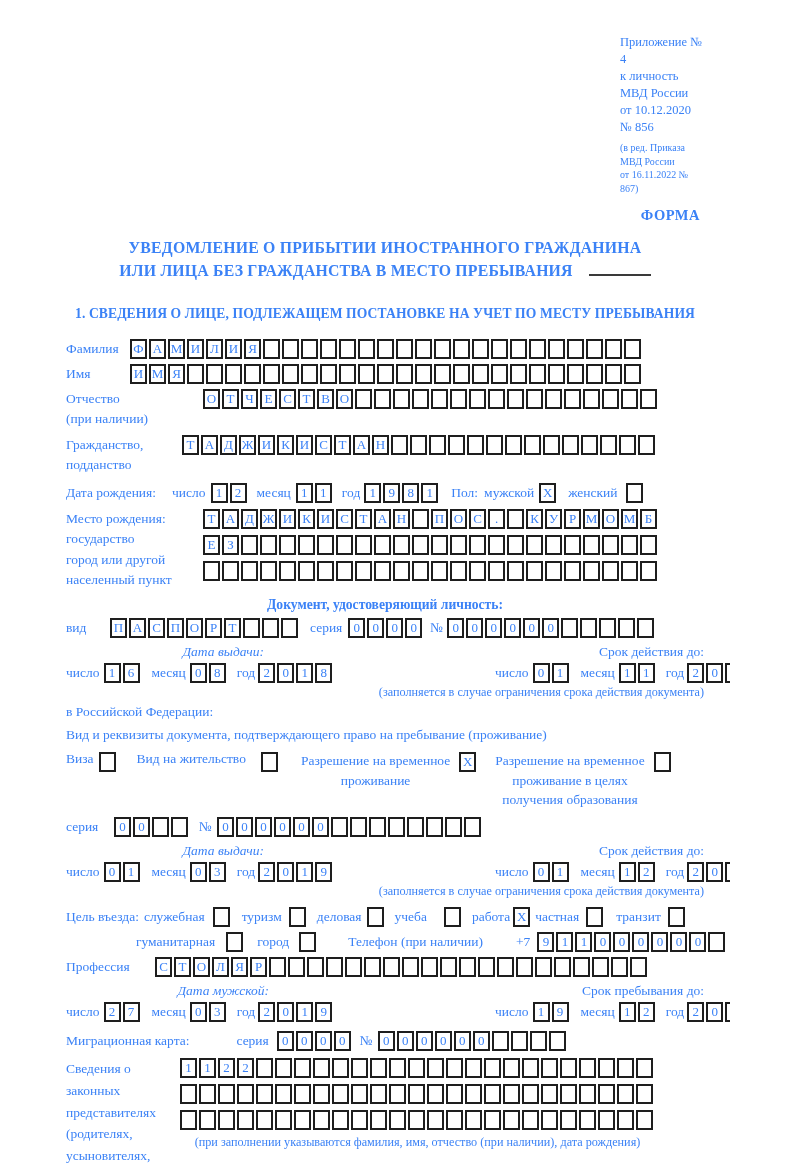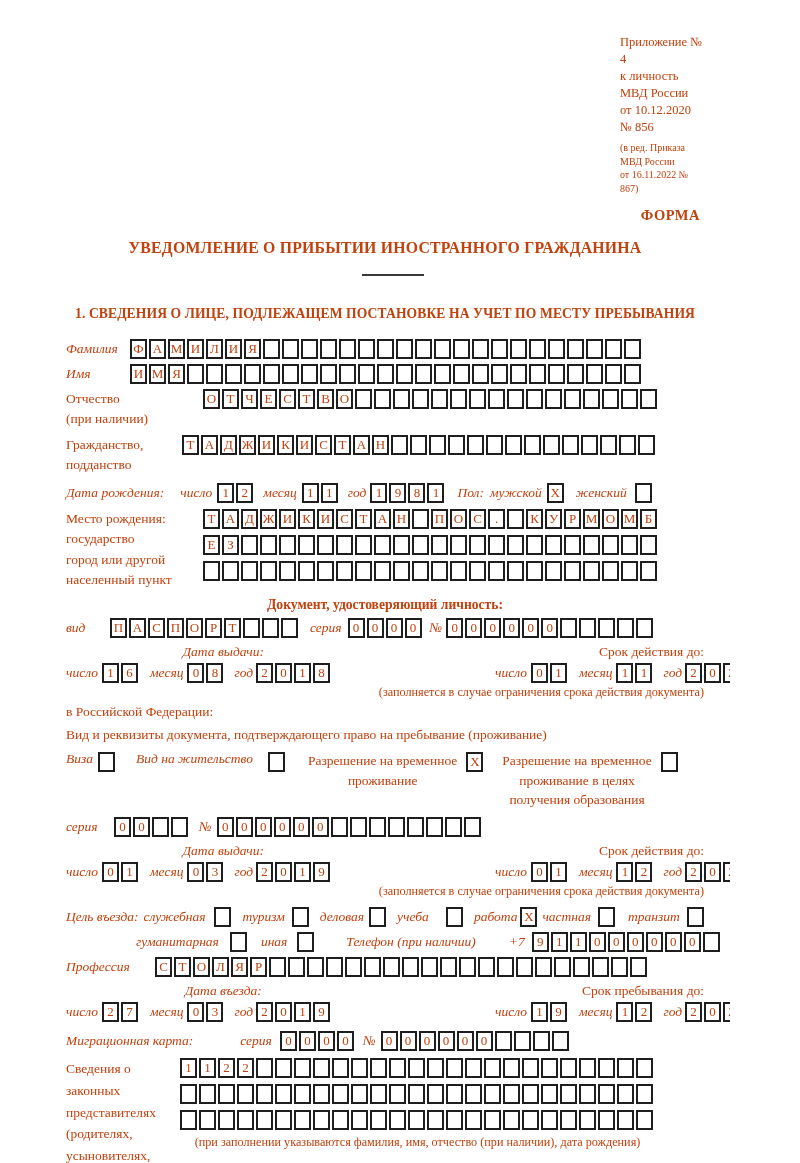--- a/index.html
+++ b/index.html
@@ -1,31 +1,31 @@
 <!DOCTYPE html>
 <html><head>
 <meta charset="utf-8">
 <style>
   * { box-sizing: border-box; }
   html,body { margin:0; padding:0; background:#ffffff; }
   .page {
     width:730px; height:1163px; overflow:hidden; position:relative;
     padding:34px 26px 0 66px;
     font-family:"Liberation Serif","DejaVu Serif",serif;
-    color:#c2410c; font-size:13.5px;
+    color:#3b82f6; font-size:13.5px;
   }
   .appendix { margin-left:554px; font-size:12.5px; line-height:1.36; }
   .appendix .edition { margin-top:5px; font-size:10px; }
   .forma { text-align:right; font-weight:bold; font-size:14.5px; margin:12px 4px 0 0; letter-spacing:.5px; }
   .title { text-align:center; font-weight:bold; font-size:15.8px; line-height:1.42; margin-top:13px; letter-spacing:.2px; }
   .blank { display:inline-block; width:62px; border-bottom:2.4px solid #3a3a3a; height:13px; margin-left:16px; }
   .sec-h { text-align:center; font-weight:bold; font-size:13.6px; margin-top:24px; letter-spacing:.1px; white-space:nowrap; }
   .row { display:flex; align-items:center; margin-top:5px; }
   .row.start { align-items:flex-start; }
-  .lbl { flex-shrink:0; white-space:nowrap;font-style:italic; }
+  .lbl { flex-shrink:0; white-space:nowrap; }
   .lblcol { flex-shrink:0; line-height:1.5; }
   .cells { display:flex; flex-wrap:nowrap; flex-shrink:0; }
   .cell {
     width:17px; height:20px; border:2px solid #1e1e1e; margin-right:2px;
     display:flex; align-items:center; justify-content:center;
     font-size:13px; flex-shrink:0;
   }
   .vgap { margin-bottom:6px; }
   .center-b { text-align:center; font-weight:bold; font-size:13.6px; margin-top:7px; }
   .twocol { display:flex; margin-top:6px; }
@@ -52,21 +52,21 @@
     <div class="edition">
       <div>(в ред. Приказа МВД России</div>
       <div>от 16.11.2022 № 867)</div>
     </div>
   </div>
 
   <div class="forma">ФОРМА</div>
 
   <div class="title">
     <div>УВЕДОМЛЕНИЕ О ПРИБЫТИИ ИНОСТРАННОГО ГРАЖДАНИНА</div>
-    <div><span class="blank"></span></div>
+    <div><span>ИЛИ ЛИЦА БЕЗ ГРАЖДАНСТВА В МЕСТО ПРЕБЫВАНИЯ</span><span class="blank"></span></div>
   </div>
 
   <div class="sec-h">1. СВЕДЕНИЯ О ЛИЦЕ, ПОДЛЕЖАЩЕМ ПОСТАНОВКЕ НА УЧЕТ ПО МЕСТУ ПРЕБЫВАНИЯ</div>
 
   <div class="row" style="margin-top:17px">
     <span class="lbl" style="width:64px">Фамилия</span>
     <span class="cells">
         <span class="cell">Ф</span>
         <span class="cell">А</span>
         <span class="cell">М</span>
@@ -545,21 +545,21 @@
     <span class="cells">
         <span class="cell"></span>
       </span>
   </div>
 
   <div class="row">
     <span class="lbl" style="margin-left:70px">гуманитарная</span>
     <span class="cells" style="margin-left:11px">
         <span class="cell"></span>
       </span>
-    <span class="lbl" style="margin-left:12px">иная</span>
+    <span class="lbl" style="margin-left:12px">город</span>
     <span class="cells" style="margin-left:10px">
         <span class="cell"></span>
       </span>
     <span class="lbl" style="margin-left:30px">Телефон (при наличии)</span>
     <span class="lbl" style="margin-left:33px;margin-right:7px">+7</span>
     <span class="cells">
         <span class="cell">9</span>
         <span class="cell">1</span>
         <span class="cell">1</span>
         <span class="cell">0</span>
@@ -598,21 +598,21 @@
         <span class="cell"></span>
         <span class="cell"></span>
         <span class="cell"></span>
         <span class="cell"></span>
         <span class="cell"></span>
         <span class="cell"></span>
       </span>
   </div>
 
   <div class="twocol">
-    <div class="col1">Дата въезда:</div>
+    <div class="col1">Дата мужской:</div>
     <div class="col2">Срок пребывания до:</div>
   </div>
 
   <div class="dates">
     <div class="dgroup" style="width:350px">
       <span class="lbl" style="margin-right:4px">число</span>
       <span class="cells">
           <span class="cell">2</span>
           <span class="cell">7</span>
         </span>

